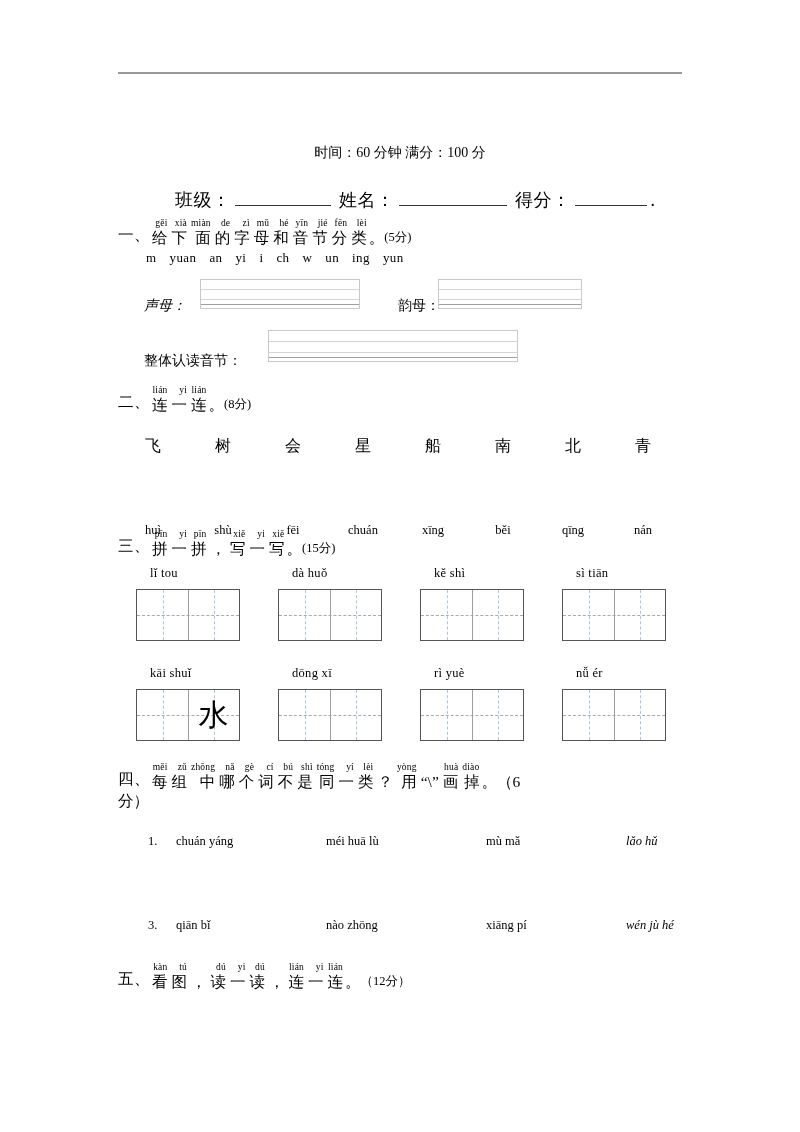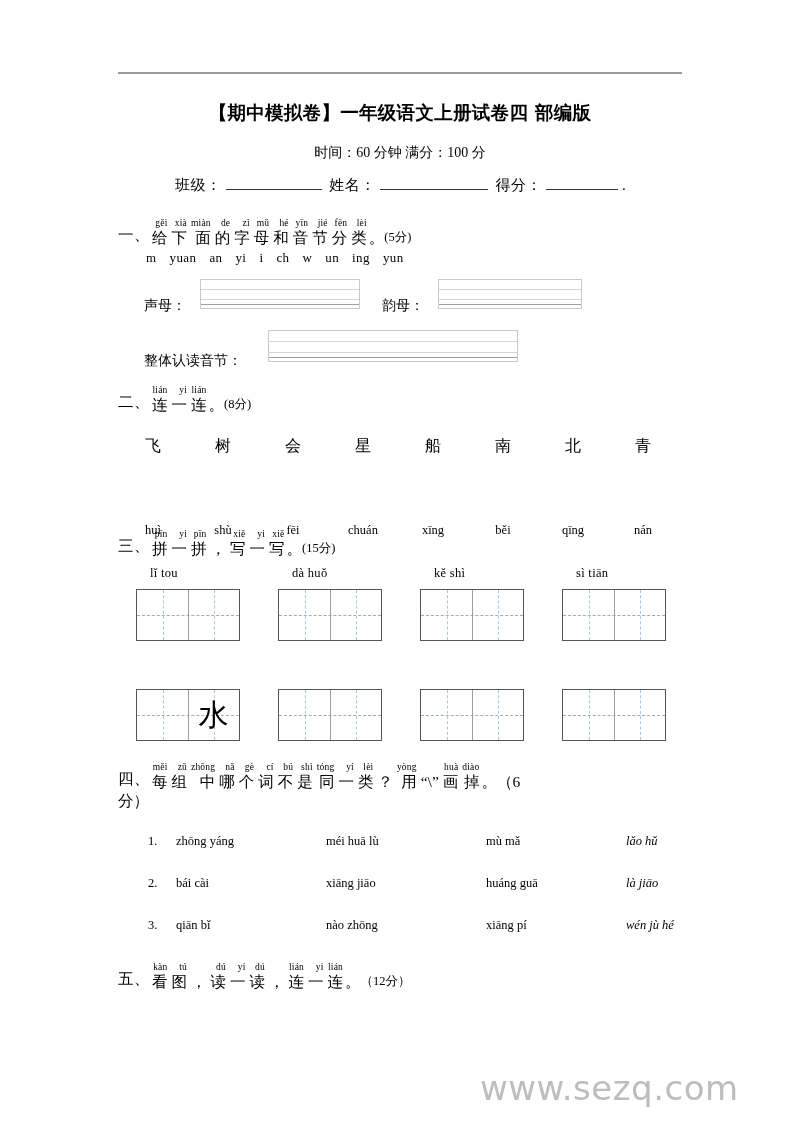--- a/index.html
+++ b/index.html
@@ -40,23 +40,23 @@
   }
   .doc-subtitle {
     position: absolute;
     left: 0; top: 144px;
     width: 800px;
     text-align: center;
     font-size: 14px;
   }
   .info-row {
     position: absolute;
-    left: 175px; top: 176px;
+    left: 175px; top: 188px;
     width: 480px;
-    font-size: 15px;
+    font-size: 18px;
     white-space: nowrap;
   }
   .info-row .lbl { letter-spacing: 0.5px; }
   .blank-line {
     display: inline-block;
     border-bottom: 1.4px solid #333;
     vertical-align: baseline;
     height: 13px;
     margin: 0 4px;
   }
@@ -252,45 +252,44 @@
     white-space: nowrap;
   }
 </style>
 </head>
 <body>
 
 <div class="page">
 
   <div class="top-rule"></div>
 
-  <div class="doc-title">【期中模拟卷】一年级语文上册试卷四 部编版</div>
   <div class="doc-subtitle">时间：60 分钟 满分：100 分</div>
 
   <div class="info-row">
     <span class="lbl">班级：</span><span class="blank-line bl-1"></span>
     <span class="lbl">姓名：</span><span class="blank-line bl-2"></span>
     <span class="lbl">得分：</span><span class="blank-line bl-3"></span><span>.</span>
   </div>
 
   <div class="q-head" style="left:118px; top:218px;">
     <span class="q-num">一、</span><span class="ruby"><span class="py">gěi</span><span class="ch">给</span></span><span class="ruby"><span class="py">xià</span><span class="ch">下</span></span><span class="ruby"><span class="py">miàn</span><span class="ch">面</span></span><span class="ruby"><span class="py">de</span><span class="ch">的</span></span><span class="ruby"><span class="py">zì</span><span class="ch">字</span></span><span class="ruby"><span class="py">mǔ</span><span class="ch">母</span></span><span class="ruby"><span class="py">hé</span><span class="ch">和</span></span><span class="ruby"><span class="py">yīn</span><span class="ch">音</span></span><span class="ruby"><span class="py">jié</span><span class="ch">节</span></span><span class="ruby"><span class="py">fēn</span><span class="ch">分</span></span><span class="ruby"><span class="py">lèi</span><span class="ch">类</span></span><span class="plain">。</span><span class="score">(5分)</span>
   </div>
 
   <div class="letters-row">
     <span>m</span><span>yuan</span><span>an</span><span>yi</span><span>i</span><span>ch</span><span>w</span><span>un</span><span>ing</span><span>yun</span>
   </div>
 
-  <div class="label-inline" style="left:144px; top:297px;">声母：</div>
+  <div class="label-inline" style="left:144px; top:297px;font-style:italic;">声母：</div>
   <div class="writebox" style="left:200px; top:279px; width:160px; height:30px;">
     <div class="ln" style="top:9px;"></div>
     <div class="ln" style="top:19px;"></div>
     <div class="ln mid" style="top:24px;"></div>
   </div>
 
-  <div class="label-inline" style="left:382px; top:297px;">韵母：</div>
+  <div class="label-inline" style="left:398px; top:297px;">韵母：</div>
   <div class="writebox" style="left:438px; top:279px; width:144px; height:30px;">
     <div class="ln" style="top:9px;"></div>
     <div class="ln" style="top:19px;"></div>
     <div class="ln mid" style="top:24px;"></div>
   </div>
 
   <div class="label-inline" style="left:144px; top:352px;">整体认读音节：</div>
   <div class="writebox" style="left:268px; top:330px; width:250px; height:32px;">
     <div class="ln" style="top:10px;"></div>
     <div class="ln" style="top:21px;"></div>
@@ -338,20 +337,23 @@
       <span class="cell-char left"></span>
     </span><span class="tzg">
       <span class="vdash a"></span>
       <span class="vdash b"></span>
       <span class="hdash"></span>
       <span class="vsolid"></span>
       <span class="cell-char left"></span>
     </span>
   </div>
 
+  <div class="prompt-row" style="left:136px; top:663px;">
+    <span>kāi shuǐ</span><span>dōng xī</span><span>rì yuè</span><span>nǚ ér</span>
+  </div>
 
   <div class="grid-row" style="left:136px; top:689px;">
     <span class="tzg">
       <span class="vdash a"></span>
       <span class="vdash b"></span>
       <span class="hdash"></span>
       <span class="vsolid"></span>
       <span class="cell-char right">水</span>
     </span><span class="tzg">
       <span class="vdash a"></span>
@@ -373,28 +375,24 @@
       <span class="cell-char left"></span>
     </span>
   </div>
 
   <div class="q-head" style="left:118px; top:762px;">
     <span class="q-num">四、</span><span class="ruby"><span class="py">měi</span><span class="ch">每</span></span><span class="ruby"><span class="py">zǔ</span><span class="ch">组</span></span><span class="ruby"><span class="py">zhōng</span><span class="ch">中</span></span><span class="ruby"><span class="py">nǎ</span><span class="ch">哪</span></span><span class="ruby"><span class="py">gè</span><span class="ch">个</span></span><span class="ruby"><span class="py">cí</span><span class="ch">词</span></span><span class="ruby"><span class="py">bú</span><span class="ch">不</span></span><span class="ruby"><span class="py">shì</span><span class="ch">是</span></span><span class="ruby"><span class="py">tóng</span><span class="ch">同</span></span><span class="ruby"><span class="py">yí</span><span class="ch">一</span></span><span class="ruby"><span class="py">lèi</span><span class="ch">类</span></span><span class="ruby"><span class="py"></span><span class="ch">？</span></span><span class="ruby"><span class="py">yòng</span><span class="ch">用</span></span><span class="ruby"><span class="py"></span><span class="ch">“\”</span></span><span class="ruby"><span class="py">huà</span><span class="ch">画</span></span><span class="ruby"><span class="py">diào</span><span class="ch">掉</span></span><span class="plain">。</span><span class="plain">（6</span>
   </div>
   <div class="q4-cont">分）</div>
 
   <div class="opt-row" style="left:148px; top:834px;">
-    <span class="idx">1.</span><span class="o1">zhōng yáng</span><span class="o2">méi huā lù</span><span class="o3">mù mǎ</span><span class="o4">lǎo hǔ</span>
-  </div>
-  <div class="opt-row" style="left:148px; top:876px;">
-    <span class="idx">2.</span><span class="o1">bái cài</span><span class="o2">xiāng jiāo</span><span class="o3">huáng guā</span><span class="o4">là jiāo</span>
+    <span class="idx">1.</span><span class="o1">chuán yáng</span><span class="o2">méi huā lù</span><span class="o3">mù mǎ</span><span class="o4">lǎo hǔ</span>
   </div>
   <div class="opt-row" style="left:148px; top:918px;">
     <span class="idx">3.</span><span class="o1">qiān bǐ</span><span class="o2">nào zhōng</span><span class="o3">xiāng pí</span><span class="o4">wén jù hé</span>
   </div>
 
   <div class="q-head" style="left:118px; top:962px;">
     <span class="q-num">五、</span><span class="ruby"><span class="py">kàn</span><span class="ch">看</span></span><span class="ruby"><span class="py">tú</span><span class="ch">图</span></span><span class="ruby"><span class="py"></span><span class="ch">，</span></span><span class="ruby"><span class="py">dú</span><span class="ch">读</span></span><span class="ruby"><span class="py">yi</span><span class="ch">一</span></span><span class="ruby"><span class="py">dú</span><span class="ch">读</span></span><span class="ruby"><span class="py"></span><span class="ch">，</span></span><span class="ruby"><span class="py">lián</span><span class="ch">连</span></span><span class="ruby"><span class="py">yi</span><span class="ch">一</span></span><span class="ruby"><span class="py">lián</span><span class="ch">连</span></span><span class="plain">。</span><span class="score">（12分）</span>
   </div>
 
-  <div class="watermark">www.sezq.com</div>
 
 </div>
 
 </body></html>

